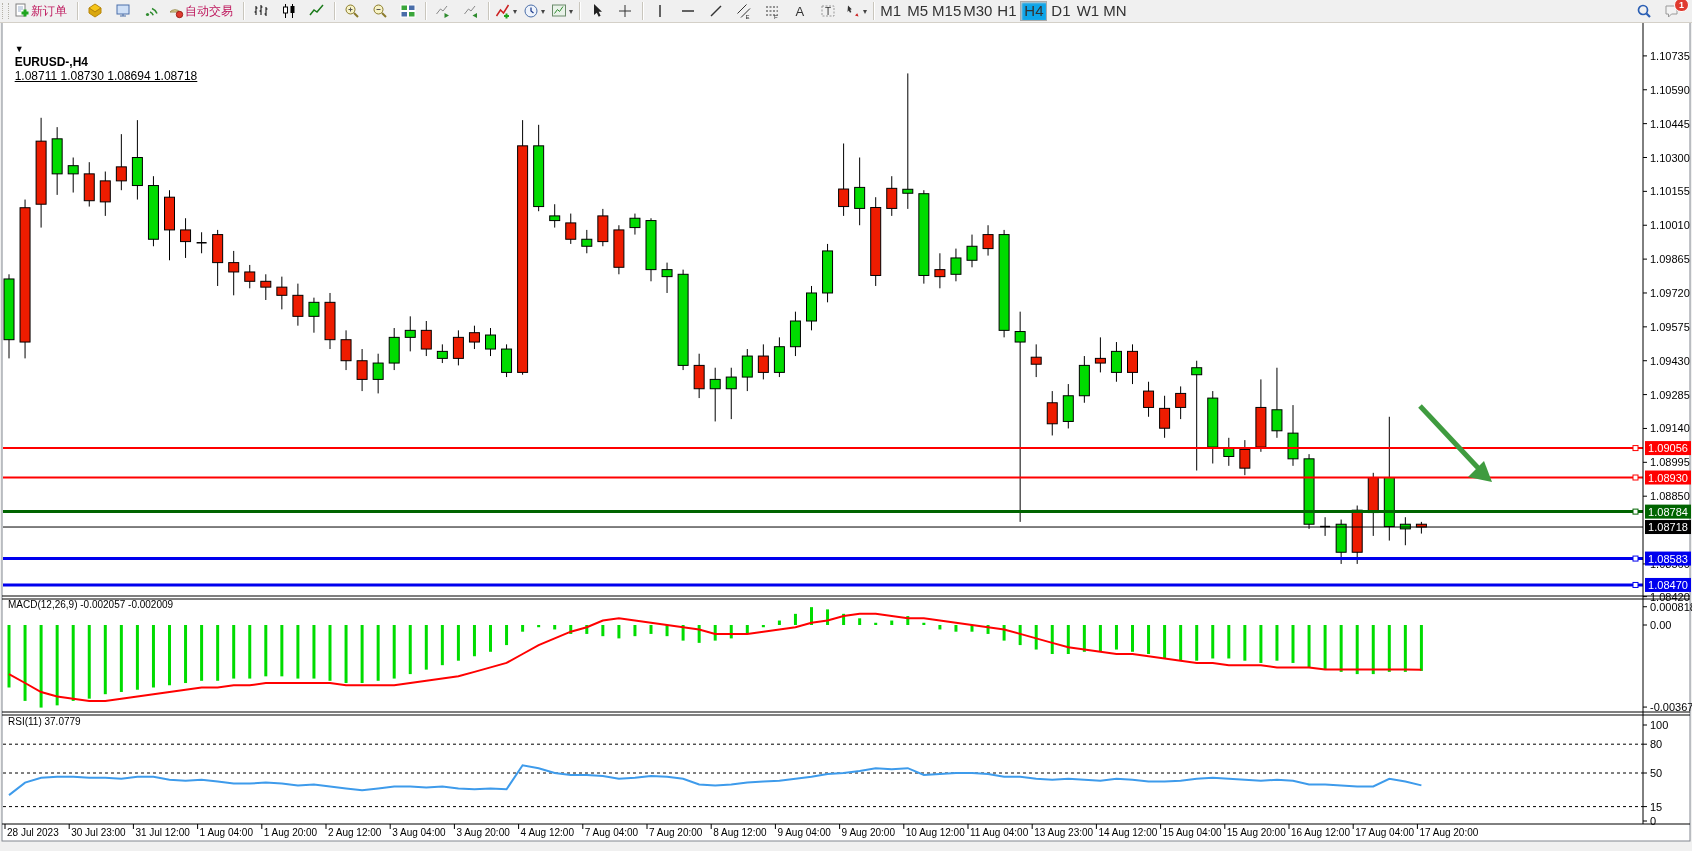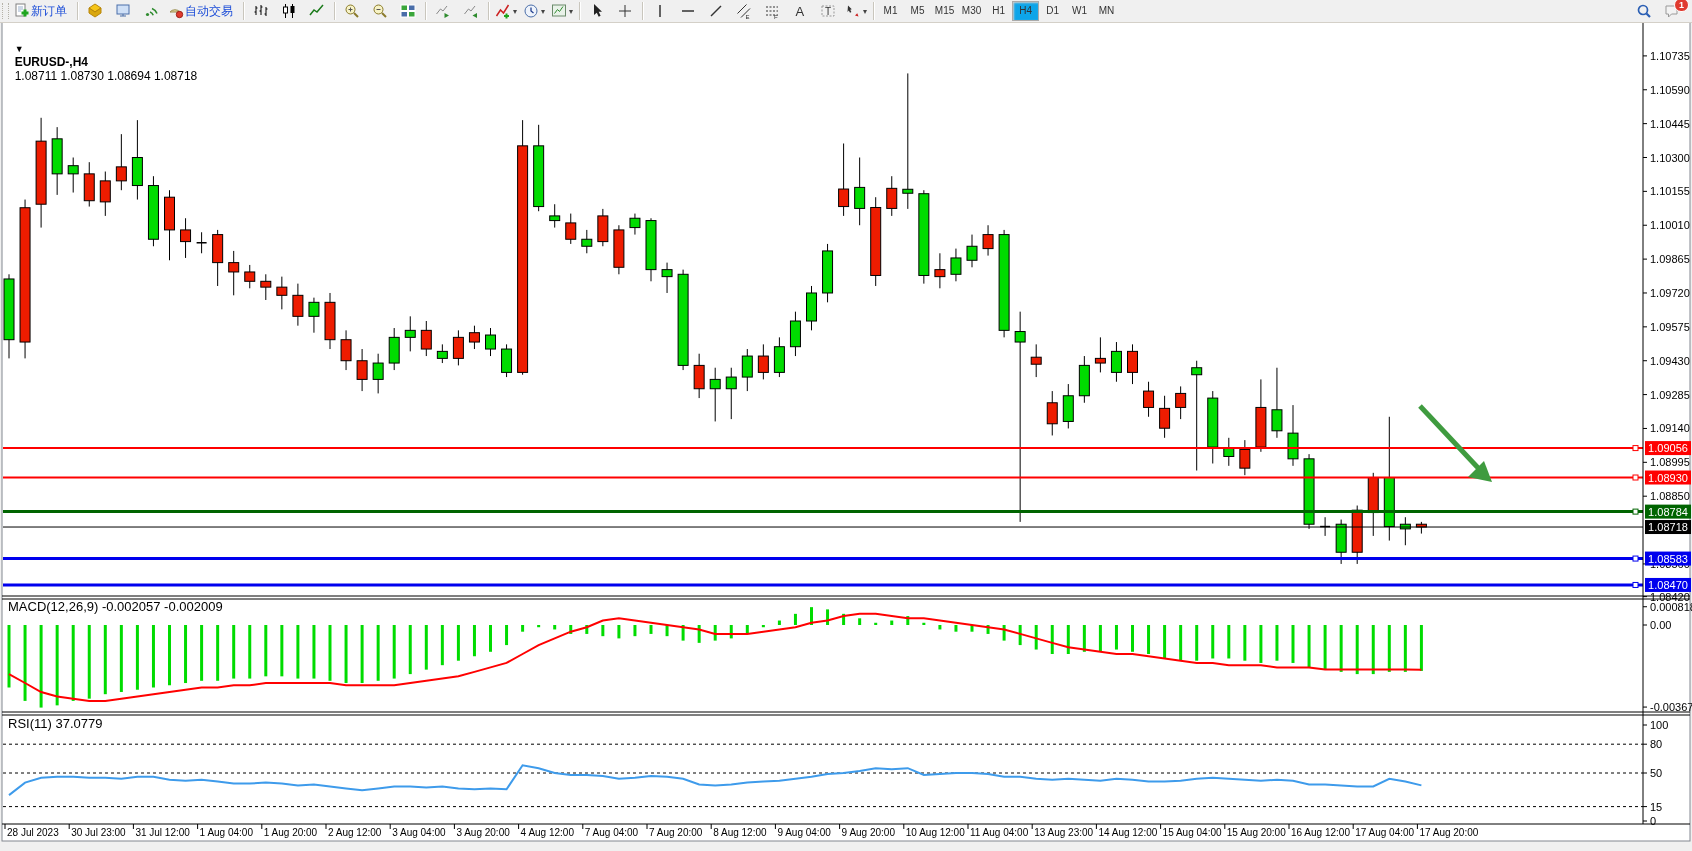--- a/index.html
+++ b/index.html
@@ -3,31 +3,31 @@
 <meta charset="utf-8">
 <style>
   html,body{margin:0;padding:0;background:#f0f0f0;width:1692px;height:851px;overflow:hidden;
     font-family:"Liberation Sans",sans-serif;-webkit-font-smoothing:none;}
   #toolbar{position:absolute;left:0;top:0;width:1692px;height:22px;background:#f0f0f0;
     border-bottom:1px solid #d4d0c8;display:flex;align-items:center;z-index:5;}
   .grip{width:5px;height:16px;margin:0 2px;border-left:1px dotted #b5b2a8;border-right:1px dotted #b5b2a8;}
   .sep{width:1px;height:18px;background:#c9c6bd;margin:0 3px;box-shadow:1px 0 0 #fff;}
   .tbtn{height:20px;min-width:22px;display:flex;align-items:center;justify-content:center;
     padding:0 2px;border:1px solid transparent;border-radius:2px;}
-  .tlabel{font-size:12px;color:#1d4ed8;margin:0 4px 0 1px;white-space:nowrap;}
+  .tlabel{font-size:12px;color:#be185d;margin:0 4px 0 1px;white-space:nowrap;}
   .caret{font-size:8px;color:#444;margin-left:2px;}
-  .tf{height:18px;min-width:25px;text-align:center;font-size:10px;color:#333;line-height:18px;
+  .tf{height:18px;min-width:25px;text-align:center;font-size:15px;color:#333;line-height:18px;
     border:1px solid transparent;margin:0;}
   .tf.active{background:#0ea5e9;border:1px solid #aaa;box-shadow:inset 1px 1px 2px #ccc;}
   #notif{position:relative;}
   #notif .badge{position:absolute;top:-3px;right:-4px;background:#e03a2f;color:#fff;
     border-radius:7px;font-size:9px;font-weight:bold;padding:1px 4px;border:1px solid #fff;}
   .overlay{position:absolute;z-index:3;font-size:12px;color:#000;white-space:pre;}
   #symbol-label{left:8px;top:27px;font-weight:bold;font-size:12px;}
-  #macd-label,#rsi-label{font-size:13px;}
+  #macd-label,#rsi-label{font-size:10px;}
   #macd-label{left:8px;top:599px;}
   #rsi-label{left:8px;top:716px;}
   svg text{font-family:"Liberation Sans",sans-serif;}
 </style>
 </head>
 <body>
 
 <svg id="cs" width="1692" height="851" viewBox="0 0 1692 851" style="position:absolute;left:0;top:0;z-index:1;">
     <rect x="2" y="22" width="1688" height="819" fill="#ffffff" stroke="#828790"></rect>
     <line x1="9" y1="274.29515599343057" x2="9" y2="358.38382594417084" stroke="#000000" stroke-width="1"></line>
@@ -425,21 +425,21 @@
     <text x="1291" y="836" font-size="10" fill="#000">16 Aug 12:00</text>
     <line x1="1353.2" y1="824" x2="1353.2" y2="829" stroke="#000"></line>
     <text x="1355.2" y="836" font-size="10" fill="#000">17 Aug 04:00</text>
     <line x1="1417.4" y1="824" x2="1417.4" y2="829" stroke="#000"></line>
     <text x="1419.4" y="836" font-size="10" fill="#000">17 Aug 20:00</text>
   </svg>
 
 <div class="overlay" id="symbol-label">
   <span style="font-size:9px;">▼</span>
   <span>EURUSD-,H4</span>
-  <span style="font-weight:normal;">1.08711 1.08730 1.08694 1.08718</span>
+  <span style="font-weight:normal;text-decoration:underline;">1.08711 1.08730 1.08694 1.08718</span>
 </div>
 <div class="overlay" id="macd-label">MACD(12,26,9) -0.002057 -0.002009</div>
 <div class="overlay" id="rsi-label">RSI(11) 37.0779</div>
 
 <div id="toolbar">
   <div id="tb-left" style="display:flex;align-items:center;">
       <div class="grip"></div>
       <div class="tbtn">
         <svg width="16" height="16" viewBox="0 0 16 16">
           <rect x="2" y="1" width="9" height="12" fill="#fff" stroke="#808080"></rect>

